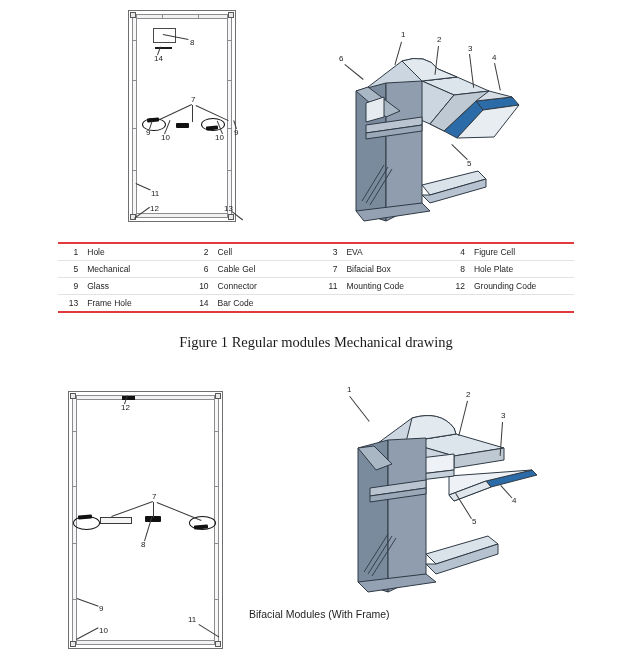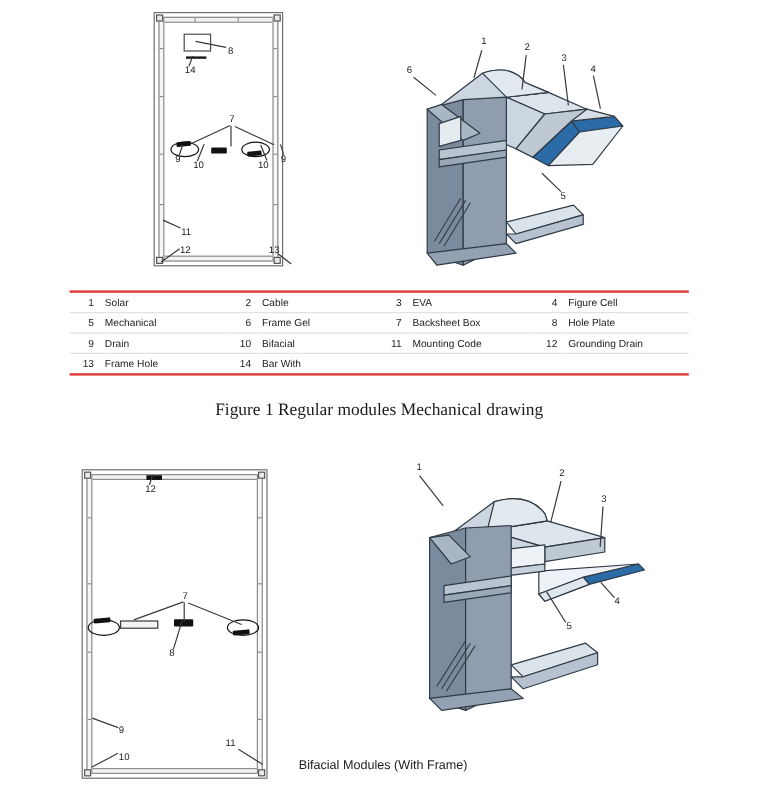--- a/index.html
+++ b/index.html
@@ -39,21 +39,21 @@
 
   
   .legend{position:absolute;box-sizing:border-box;border-top:2px solid #e03a3e;border-bottom:2px solid #e03a3e;}
   .legend table{border-collapse:collapse;width:100%;font-size:8.5px;}
   .legend td{padding:3px 0 3px 0;border-bottom:1px solid #e2e2e2;color:#1d1d1d;}
   .legend tr:last-child td{border-bottom:none;}
   .legend td.num{width:26px;text-align:right;padding-right:9px;color:#1d1d1d;}
   .legend td.lbl{width:132px;}
 
   .caption{position:absolute;width:100%;text-align:center;font-family:"Liberation Serif",serif;font-size:14.5px;color:#1a1a1a;}
-  .subcap{position:absolute;font-size:10.5px;color:#1d1d1d;margin-top:24px;}
+  .subcap{position:absolute;font-size:10.5px;color:#1d1d1d;}
 
   
   .iso{position:absolute;}
   .iso svg{display:block;overflow:visible;}
 </style>
 </head>
 <body>
 
 <div class="panel fig" style="left:128px;top:10px;width:108px;height:212px;">
   <div class="outer"></div>
@@ -162,53 +162,53 @@
 <div class="cn" style="left:467px;top:160px;">5</div>
 <div class="ld" style="left:452px;top:144px;width:22px;transform:rotate(44deg);"></div>
 <div class="cn" style="left:339px;top:55px;">6</div>
 <div class="ld" style="left:345px;top:64px;width:24px;transform:rotate(39deg);"></div>
 
 <div class="legend fig" style="left:58px;top:242px;width:516px;">
   <table>
     <tbody>
       <tr>
         <td class="num">1</td>
-        <td class="lbl">Solar</td>
+        <td class="lbl">Hole</td>
         <td class="num">2</td>
-        <td class="lbl">Cable</td>
+        <td class="lbl">Cell</td>
         <td class="num">3</td>
         <td class="lbl">EVA</td>
         <td class="num">4</td>
         <td class="lbl">Figure Cell</td>
       </tr>
       <tr>
         <td class="num">5</td>
         <td class="lbl">Mechanical</td>
         <td class="num">6</td>
-        <td class="lbl">Frame Gel</td>
+        <td class="lbl">Cable Gel</td>
         <td class="num">7</td>
-        <td class="lbl">Backsheet Box</td>
+        <td class="lbl">Bifacial Box</td>
         <td class="num">8</td>
         <td class="lbl">Hole Plate</td>
       </tr>
       <tr>
         <td class="num">9</td>
-        <td class="lbl">Drain</td>
+        <td class="lbl">Glass</td>
         <td class="num">10</td>
-        <td class="lbl">Bifacial</td>
+        <td class="lbl">Connector</td>
         <td class="num">11</td>
         <td class="lbl">Mounting Code</td>
         <td class="num">12</td>
-        <td class="lbl">Grounding Drain</td>
+        <td class="lbl">Grounding Code</td>
       </tr>
       <tr>
         <td class="num">13</td>
         <td class="lbl">Frame Hole</td>
         <td class="num">14</td>
-        <td class="lbl">Bar With</td>
+        <td class="lbl">Bar Code</td>
         <td class="num"></td>
         <td class="lbl"></td>
         <td class="num"></td>
         <td class="lbl"></td>
       </tr>
     </tbody>
   </table>
 </div>
 
 <div class="caption" style="left:0;top:334px;">Figure 1 Regular modules Mechanical drawing</div>

